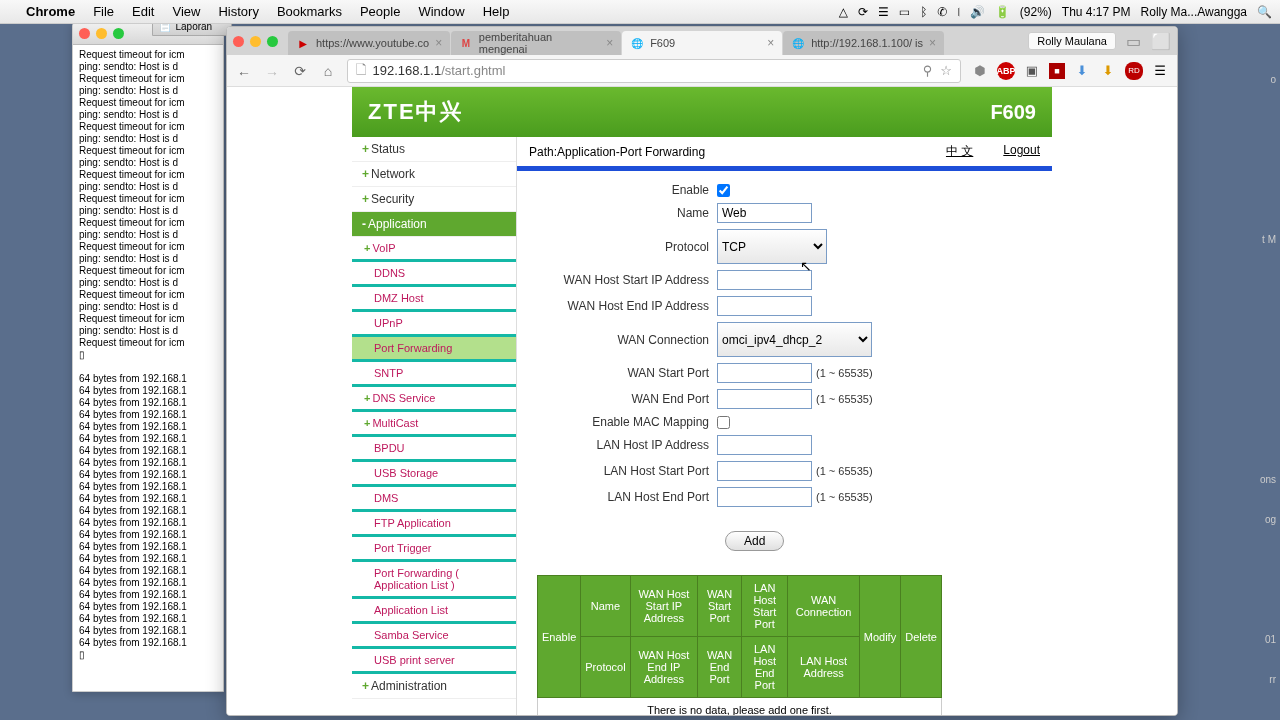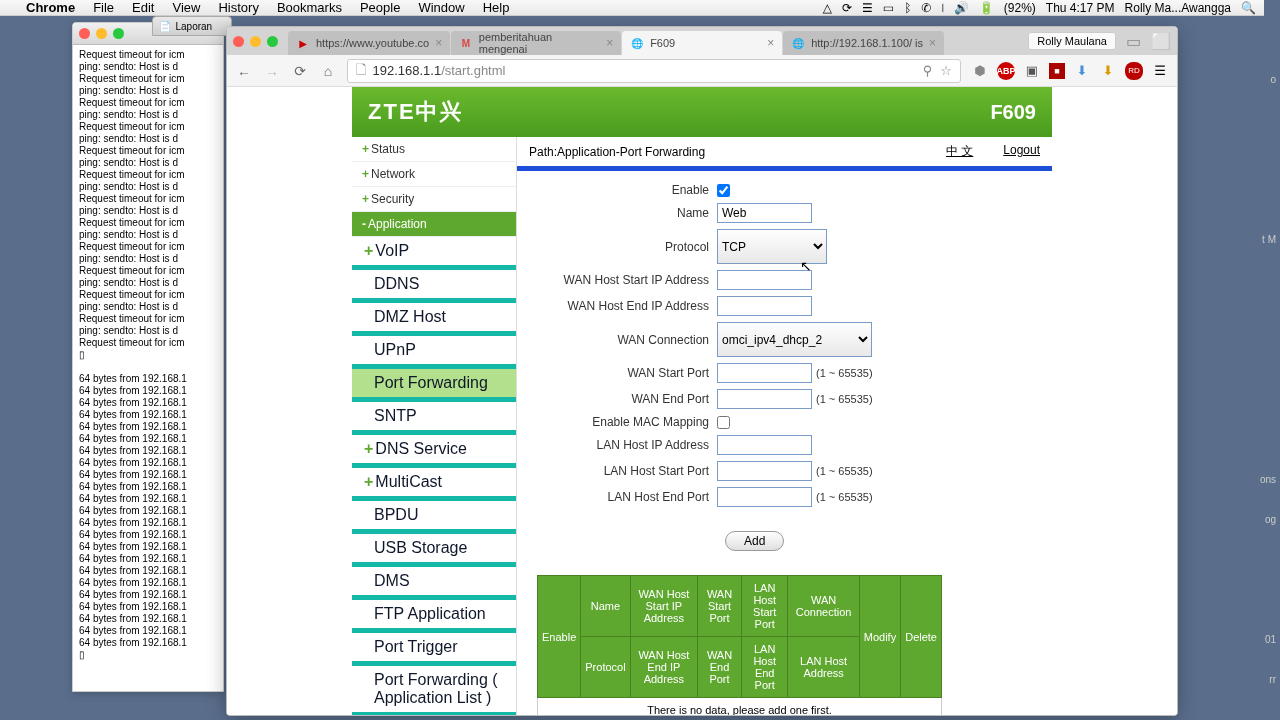--- a/index.html
+++ b/index.html
@@ -1,17 +1,17 @@
 <!DOCTYPE html>
 <html><head>
 <meta charset="utf-8">
 <style>
 *{box-sizing:border-box;margin:0;padding:0;font-family:"Lucida Grande","Helvetica Neue",Arial,sans-serif}
 body{background:#5a6e8c;width:1280px;height:720px;overflow:hidden;position:relative}
-.menubar{position:absolute;top:0;left:0;right:16px;height:16px;background:linear-gradient(#f8f8f8,#e8e8e8);display:flex;align-items:center;padding:0 8px;font-size:13px;gap:18px;border-bottom:1px solid #ccc;z-index:100}
+.menubar{position:absolute;top:0;left:0;right:0;height:24px;background:linear-gradient(#f8f8f8,#e8e8e8);display:flex;align-items:center;padding:0 8px;font-size:13px;gap:18px;border-bottom:1px solid #ccc;z-index:100}
 .menubar .apple{font-size:14px}
 .menubar .right{margin-left:auto;display:flex;gap:10px;align-items:center;font-size:12px}
 .menubar .right span{display:inline-flex;align-items:center}
 .terminal-win{position:absolute;top:22px;left:72px;width:152px;height:670px;background:#fff;border:1px solid #ccc;border-radius:4px 4px 0 0;overflow:hidden;font-family:Monaco,monospace;font-size:10px;line-height:12px;box-shadow:0 2px 10px rgba(0,0,0,0.2)}
 .terminal-titlebar{height:22px;background:linear-gradient(#f0f0f0,#d8d8d8);display:flex;align-items:center;padding:0 6px;gap:6px;border-bottom:1px solid #bbb}
 .traf{width:11px;height:11px;border-radius:50%}
 .traf.r{background:#ff5f56}.traf.y{background:#ffbd2e}.traf.g{background:#27c93f}
 .terminal-body{padding:4px 6px;white-space:pre;color:#000;overflow:hidden}
 .safari-tab{position:absolute;top:16px;left:152px;width:80px;height:20px;background:linear-gradient(#e8e8e8,#d0d0d0);border:1px solid #aaa;border-radius:4px 4px 0 0;font-size:10px;display:flex;align-items:center;padding:0 6px;gap:4px;z-index:5}
 .chrome-win{position:absolute;top:26px;left:226px;width:952px;height:690px;background:#fff;border:1px solid #bbb;border-radius:4px;overflow:hidden;box-shadow:0 4px 20px rgba(0,0,0,0.3);z-index:10}
@@ -32,21 +32,21 @@
 .router-inner{width:700px;margin:0 auto;background:#fff}
 .router-header{height:50px;background:linear-gradient(#6ab92e,#4a9c1e);display:flex;align-items:center;padding:0 16px;color:#fff}
 .router-header .logo{font-weight:bold;font-size:22px;letter-spacing:2px}
 .router-header .model{margin-left:auto;font-size:20px;font-weight:bold}
 .router-body{display:flex}
 .router-nav{width:165px;border-right:1px solid #ddd}
 .nav-section{display:block;padding:5px 10px;border-bottom:1px solid #eee;font-size:12px;font-weight:normal;color:#333;cursor:pointer}
 .nav-section::before{content:"+";color:#5fa82f;margin-right:2px;font-weight:bold}
 .nav-section.open{background:#5fa82f;color:#fff}
 .nav-section.open::before{content:"-";color:#fff}
-.nav-sub{display:block;padding:5px 10px 5px 22px;border-bottom:5px solid #14b8a6;font-size:16px;color:#0f172a;cursor:pointer}
+.nav-sub{display:block;padding:5px 10px 5px 22px;border-bottom:3px solid #14b8a6;font-size:11px;color:#be185d;cursor:pointer}
 .nav-sub.plus::before{content:"+";color:#5fa82f;margin-right:2px;margin-left:-10px;font-weight:bold}
 .nav-sub.active{background:#b3e08c}
 .router-main{flex:1;font-size:12px}
 .pathbar{padding:6px 12px;display:flex;align-items:center;border-bottom:5px solid #1d4ed8}
 .pathbar .links{margin-left:auto;display:flex;gap:30px}
 .pathbar .links a{color:#000;text-decoration:underline;cursor:pointer}
 .form-area{padding:12px 20px}
 .frow{display:flex;align-items:center;margin-bottom:6px}
 .frow label{width:180px;text-align:right;padding-right:8px;color:#333}
 .frow input[type=text]{width:95px;height:20px;border:1px solid #7a9cc6;background:#fff;padding:0 4px;font-size:12px}

